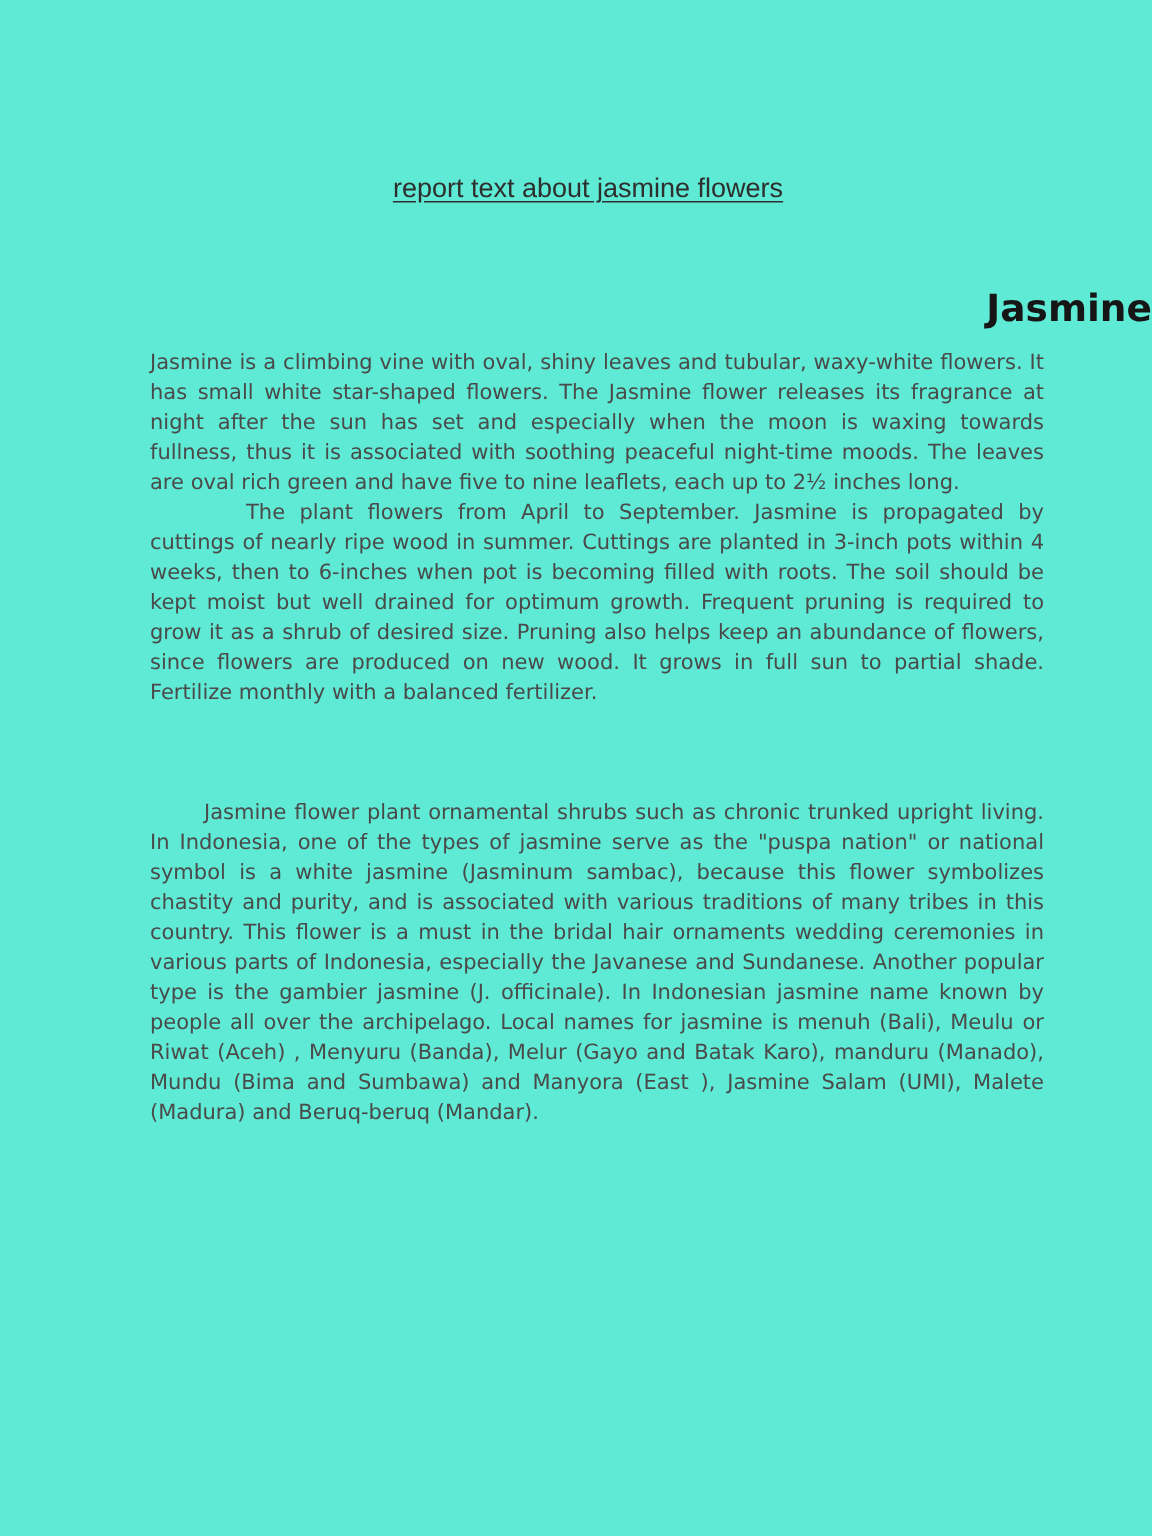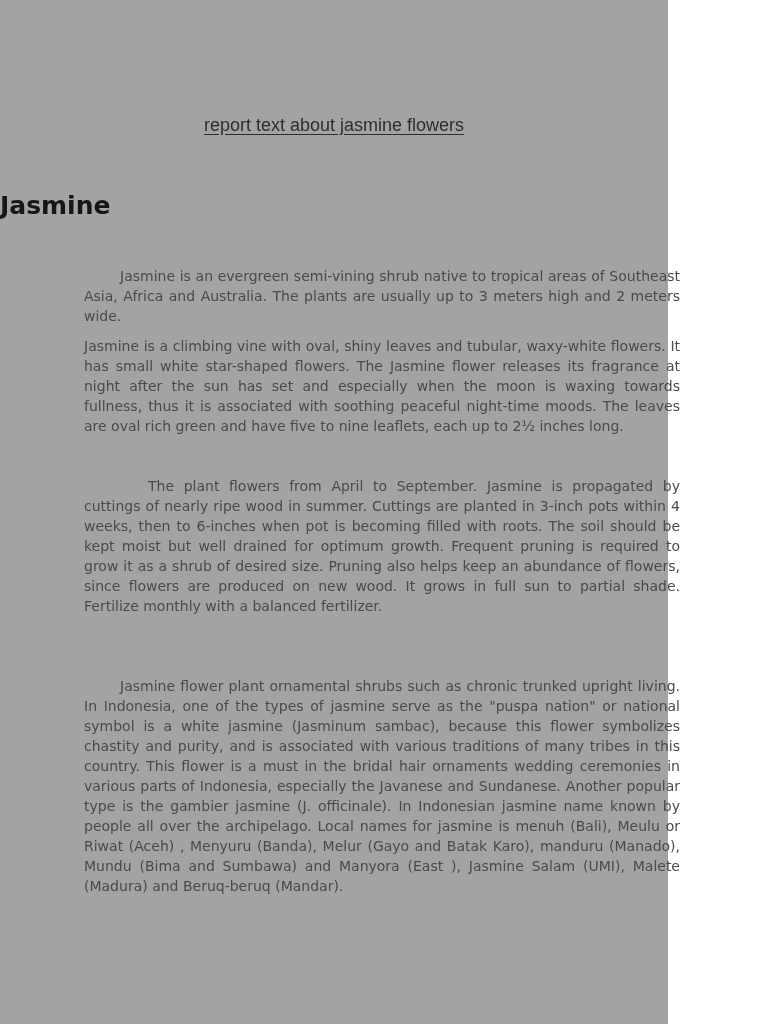--- a/index.html
+++ b/index.html
@@ -8,38 +8,39 @@
     background: #ffffff;
   }
   body {
     width: 768px;
     height: 1024px;
     overflow: hidden;
     font-family: "DejaVu Sans", sans-serif;
   }
   .page {
     position: relative;
-    width: 668px;
+    width: 768px;
     height: 1024px;
-    background: #a3a3a3;
+    background: #5eead4;
     box-sizing: border-box;
     padding-top: 112px;
+    padding-left: 16px;
   }
   .doc-title {
     text-align: center;
     font-family: "Liberation Sans", sans-serif;
     font-size: 18px;
     line-height: 26px;
     color: #2e2e2e;
     text-decoration: underline;
     text-underline-offset: 3px;
   }
   .doc-heading {
     margin: 52px 0 0 0;
-    text-align: left;
+    text-align: right;
     font-family: "DejaVu Sans", sans-serif;
     font-weight: bold;
     font-size: 25px;
     line-height: 32px;
     color: #161616;
     letter-spacing: 0px;
   }
   .body-text {
     margin-left: 84px;
     width: 596px;
@@ -51,35 +52,34 @@
     color: #4a4a4a;
     text-align: justify;
     text-justify: inter-word;
   }
   .para.first {
     margin-top: 44px;
   }
   .para.indent-sm { text-indent: 36px; }
   .para.indent-lg { text-indent: 64px; }
   .para.gap-sm { margin-top: 10px; }
-  .para.gap-lg-1 { margin-top: 40px; }
+  .para.gap-lg-1 { }
   .para.gap-lg-2 { margin-top: 60px; }
 </style>
 </head>
 <body>
 
 <div class="page">
 
   <div class="doc-title">report text about jasmine flowers</div>
 
   <h1 class="doc-heading">Jasmine</h1>
 
   <div class="body-text">
 
-    <p class="para first indent-sm">Jasmine is an evergreen semi-vining shrub native to tropical areas of Southeast Asia, Africa and Australia. The plants are usually up to 3 meters high and 2 meters wide.</p>
 
     <p class="para gap-sm">Jasmine is a climbing vine with oval, shiny leaves and tubular, waxy-white flowers. It has small white star-shaped flowers. The Jasmine flower releases its fragrance at night after the sun has set and especially when the moon is waxing towards fullness, thus it is associated with soothing peaceful night-time moods. The leaves are oval rich green and have five to nine leaflets, each up to 2½ inches long.</p>
 
     <p class="para gap-lg-1 indent-lg">The plant flowers from April to September. Jasmine is propagated by cuttings of nearly ripe wood in summer. Cuttings are planted in 3-inch pots within 4 weeks, then to 6-inches when pot is becoming filled with roots. The soil should be kept moist but well drained for optimum growth. Frequent pruning is required to grow it as a shrub of desired size. Pruning also helps keep an abundance of flowers, since flowers are produced on new wood. It grows in full sun to partial shade. Fertilize monthly with a balanced fertilizer.</p>
 
     <p class="para gap-lg-2 indent-sm">Jasmine flower plant ornamental shrubs such as chronic trunked upright living. In Indonesia, one of the types of jasmine serve as the "puspa nation" or national symbol is a white jasmine (Jasminum sambac), because this flower symbolizes chastity and purity, and is associated with various traditions of many tribes in this country. This flower is a must in the bridal hair ornaments wedding ceremonies in various parts of Indonesia, especially the Javanese and Sundanese. Another popular type is the gambier jasmine (J. officinale). In Indonesian jasmine name known by people all over the archipelago. Local names for jasmine is menuh (Bali), Meulu or Riwat (Aceh) , Menyuru (Banda), Melur (Gayo and Batak Karo), manduru (Manado), Mundu (Bima and Sumbawa) and Manyora (East ), Jasmine Salam (UMI), Malete (Madura) and Beruq-beruq (Mandar).</p>
 
   </div>
 </div>
 

